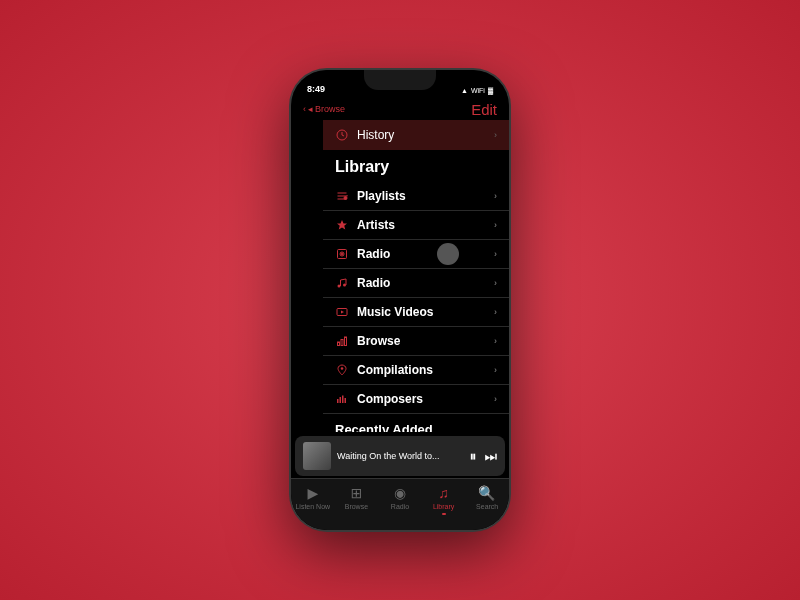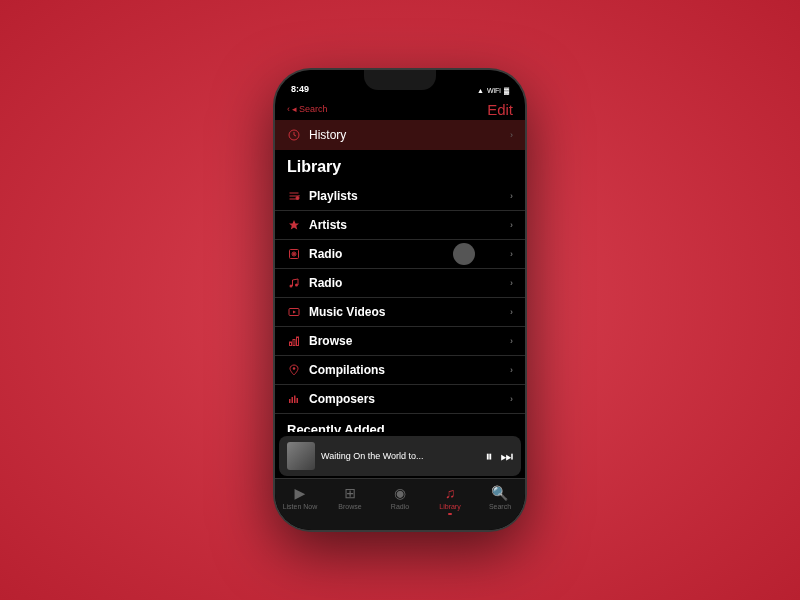--- a/index.html
+++ b/index.html
@@ -10,21 +10,21 @@
       background-image: radial-gradient(ellipse at center, #d94050 0%, #b82030 100%);
       display: flex;
       align-items: center;
       justify-content: center;
       font-family: -apple-system, BlinkMacSystemFont, 'SF Pro Display', sans-serif;
       overflow: hidden;
     }
 
     
     .phone {
-      width: 250px;
+      width: 218px;
       height: 460px;
       background: #1a1a1a;
       border-radius: 36px;
       position: relative;
       box-shadow: 0 0 0 2px #3a3a3a, 0 20px 60px rgba(0,0,0,0.6);
       overflow: hidden;
     }
 
     .phone-screen {
       position: absolute;
@@ -99,20 +99,21 @@
       font-size: 15px;
       color: #c8303a;
       font-weight: 500;
     }
 
     
     .content {
       flex: 1;
       overflow: hidden;
       position: relative;
+      padding-left: 32px;
     }
 
     
     .history-row {
       background: #3a1010;
       padding: 8px 12px;
       display: flex;
       align-items: center;
       justify-content: space-between;
     }
@@ -304,21 +305,21 @@
       <div class="status-icons">
         <span>▲</span>
         <span>WiFi</span>
         <span>▓</span>
       </div>
     </div>
 
     <div class="nav-bar">
       <div class="nav-back">
         <span>‹</span>
-        <span>◂ Search</span>
+        <span>◂ Browse</span>
       </div>
       <span class="nav-edit">Edit</span>
     </div>
 
     <div class="content">
 
       <div class="history-row">
         <div class="history-row-left">
           <div class="row-icon">
             <svg width="12" height="12" viewBox="0 0 24 24" fill="#c8303a">

